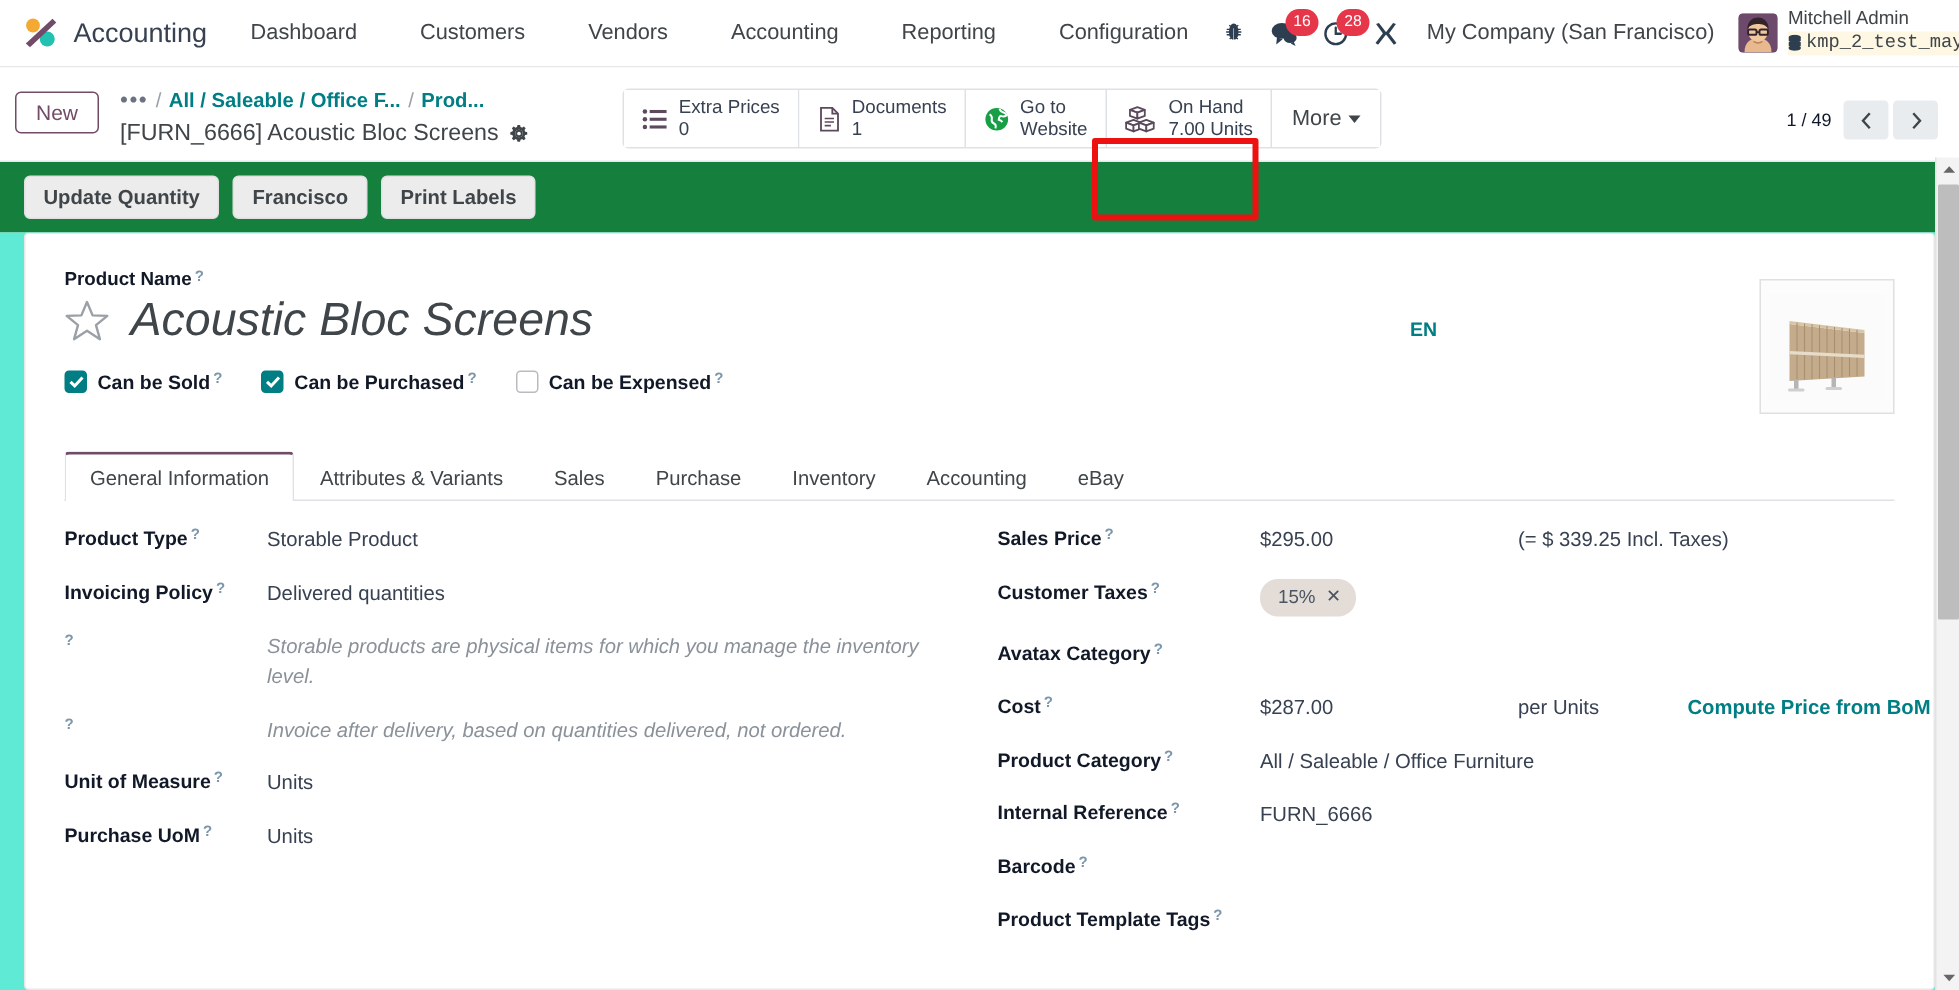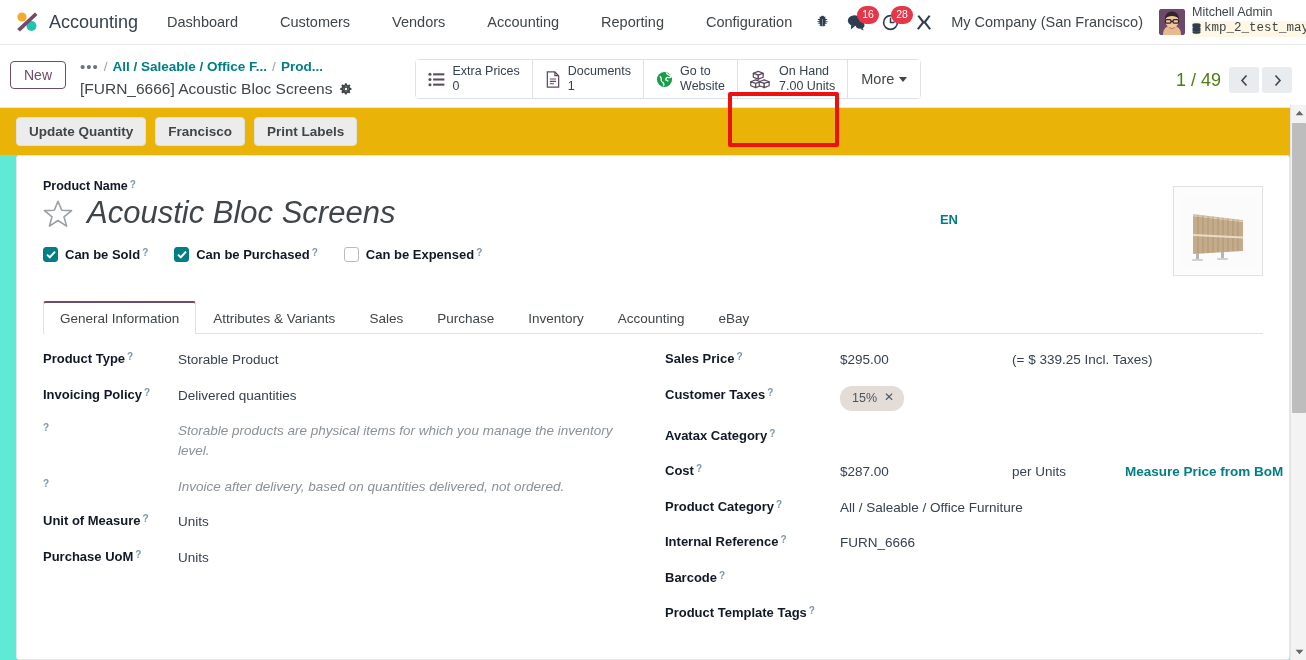--- a/index.html
+++ b/index.html
@@ -172,35 +172,35 @@
     pointer-events: none;
     z-index: 20;
   }
 
   .pager {
     margin-left: auto;
     display: flex; align-items: center; gap: 8px;
     margin-top: 14px;
     padding-right: 4px;
   }
-  .pager-text { font-size: 18px; color: #4d7c0f; white-space: nowrap; }
+  .pager-text { font-size: 12px; color: #0f172a; white-space: nowrap; }
   .pager-btns { display: flex; gap: 3px; }
   .pager-btn {
     width: 30px; height: 26px;
     background: #e9ecef;
     border: none; border-radius: 3px;
     display: flex; align-items: center; justify-content: center;
     cursor: pointer; color: #3f4549;
   }
 
   
   .actionbar {
     padding: 9px 16px 9px 16px;
     display: flex; gap: 9px;
-    background: #eab308;
+    background: #15803d;
   }
   .act-btn {
     background: #ececec;
     border: 1px solid #e0e0e0;
     border-radius: 4px;
     font-size: 13.5px;
     color: #3f4549;
     padding: 6px 12px;
     cursor: pointer;
     font-weight: bold;
@@ -740,21 +740,21 @@
         </div>
 
         <div class="frow">
           <div class="flabel wide">
             <span>Cost</span>
               <span class="qmark">?</span>
           </div>
           <div class="fvalue price-row">
             <span class="price-main">$287.00</span>
             <span class="cost-unit">per Units</span>
-            <a class="link-teal">Measure Price from BoM</a>
+            <a class="link-teal">Compute Price from BoM</a>
           </div>
         </div>
 
         <div class="frow">
           <div class="flabel wide">
             <span>Product Category</span>
               <span class="qmark">?</span>
           </div>
           <div class="fvalue">All / Saleable / Office Furniture</div>
         </div>

